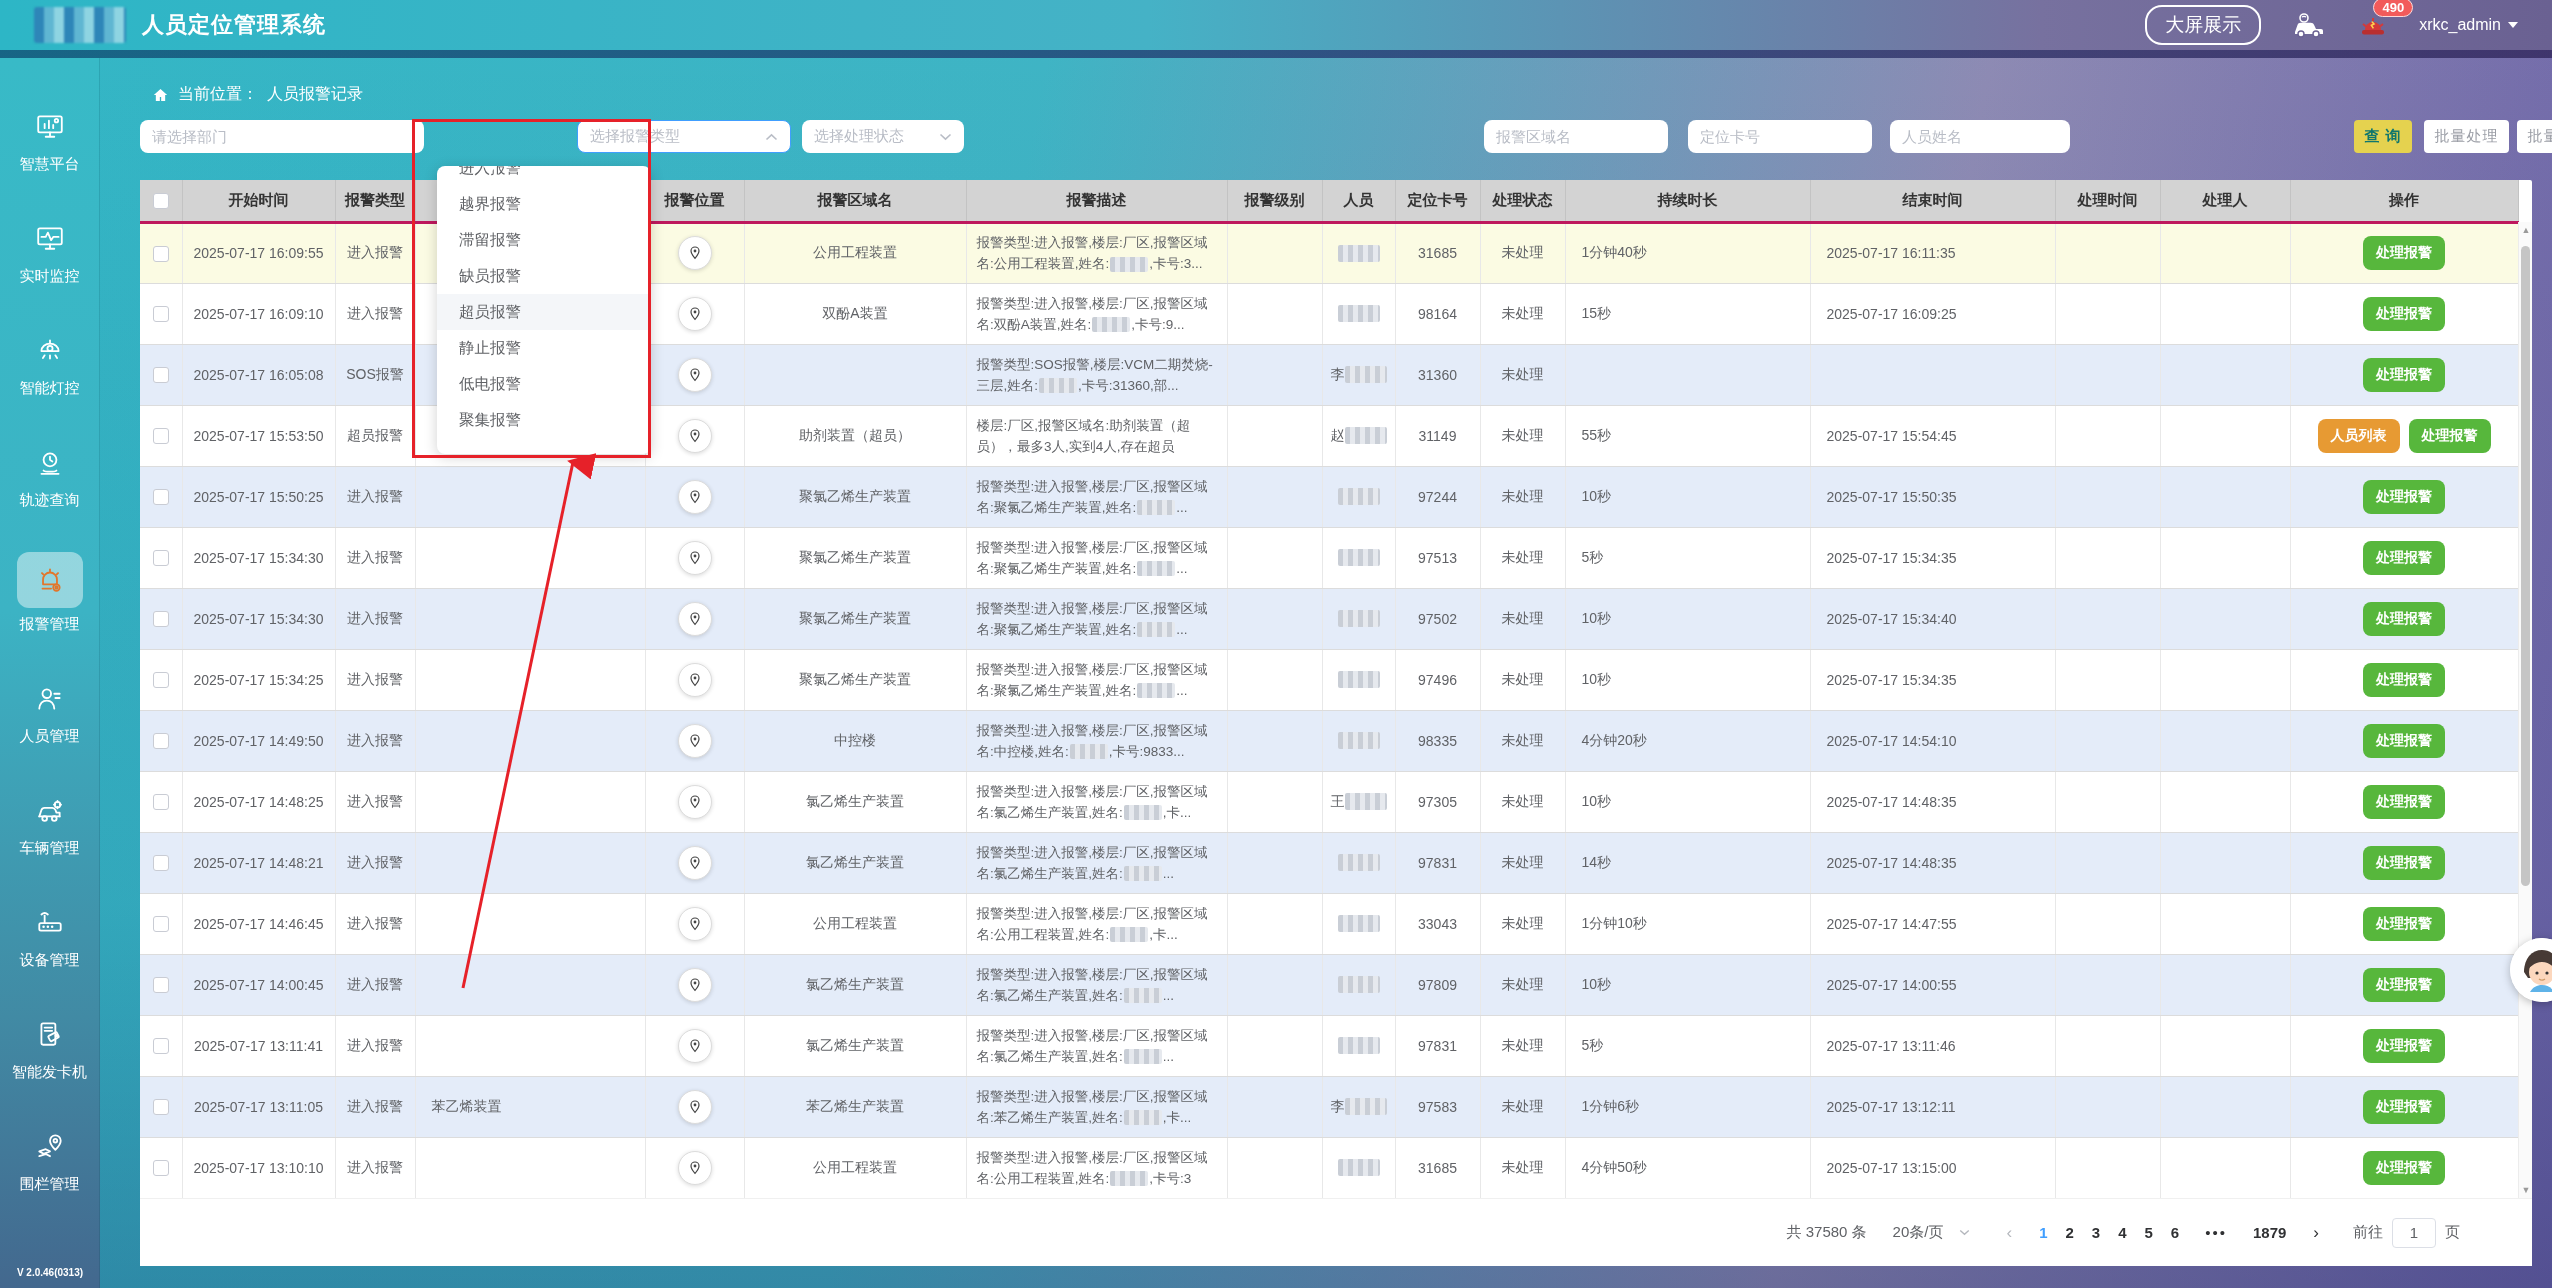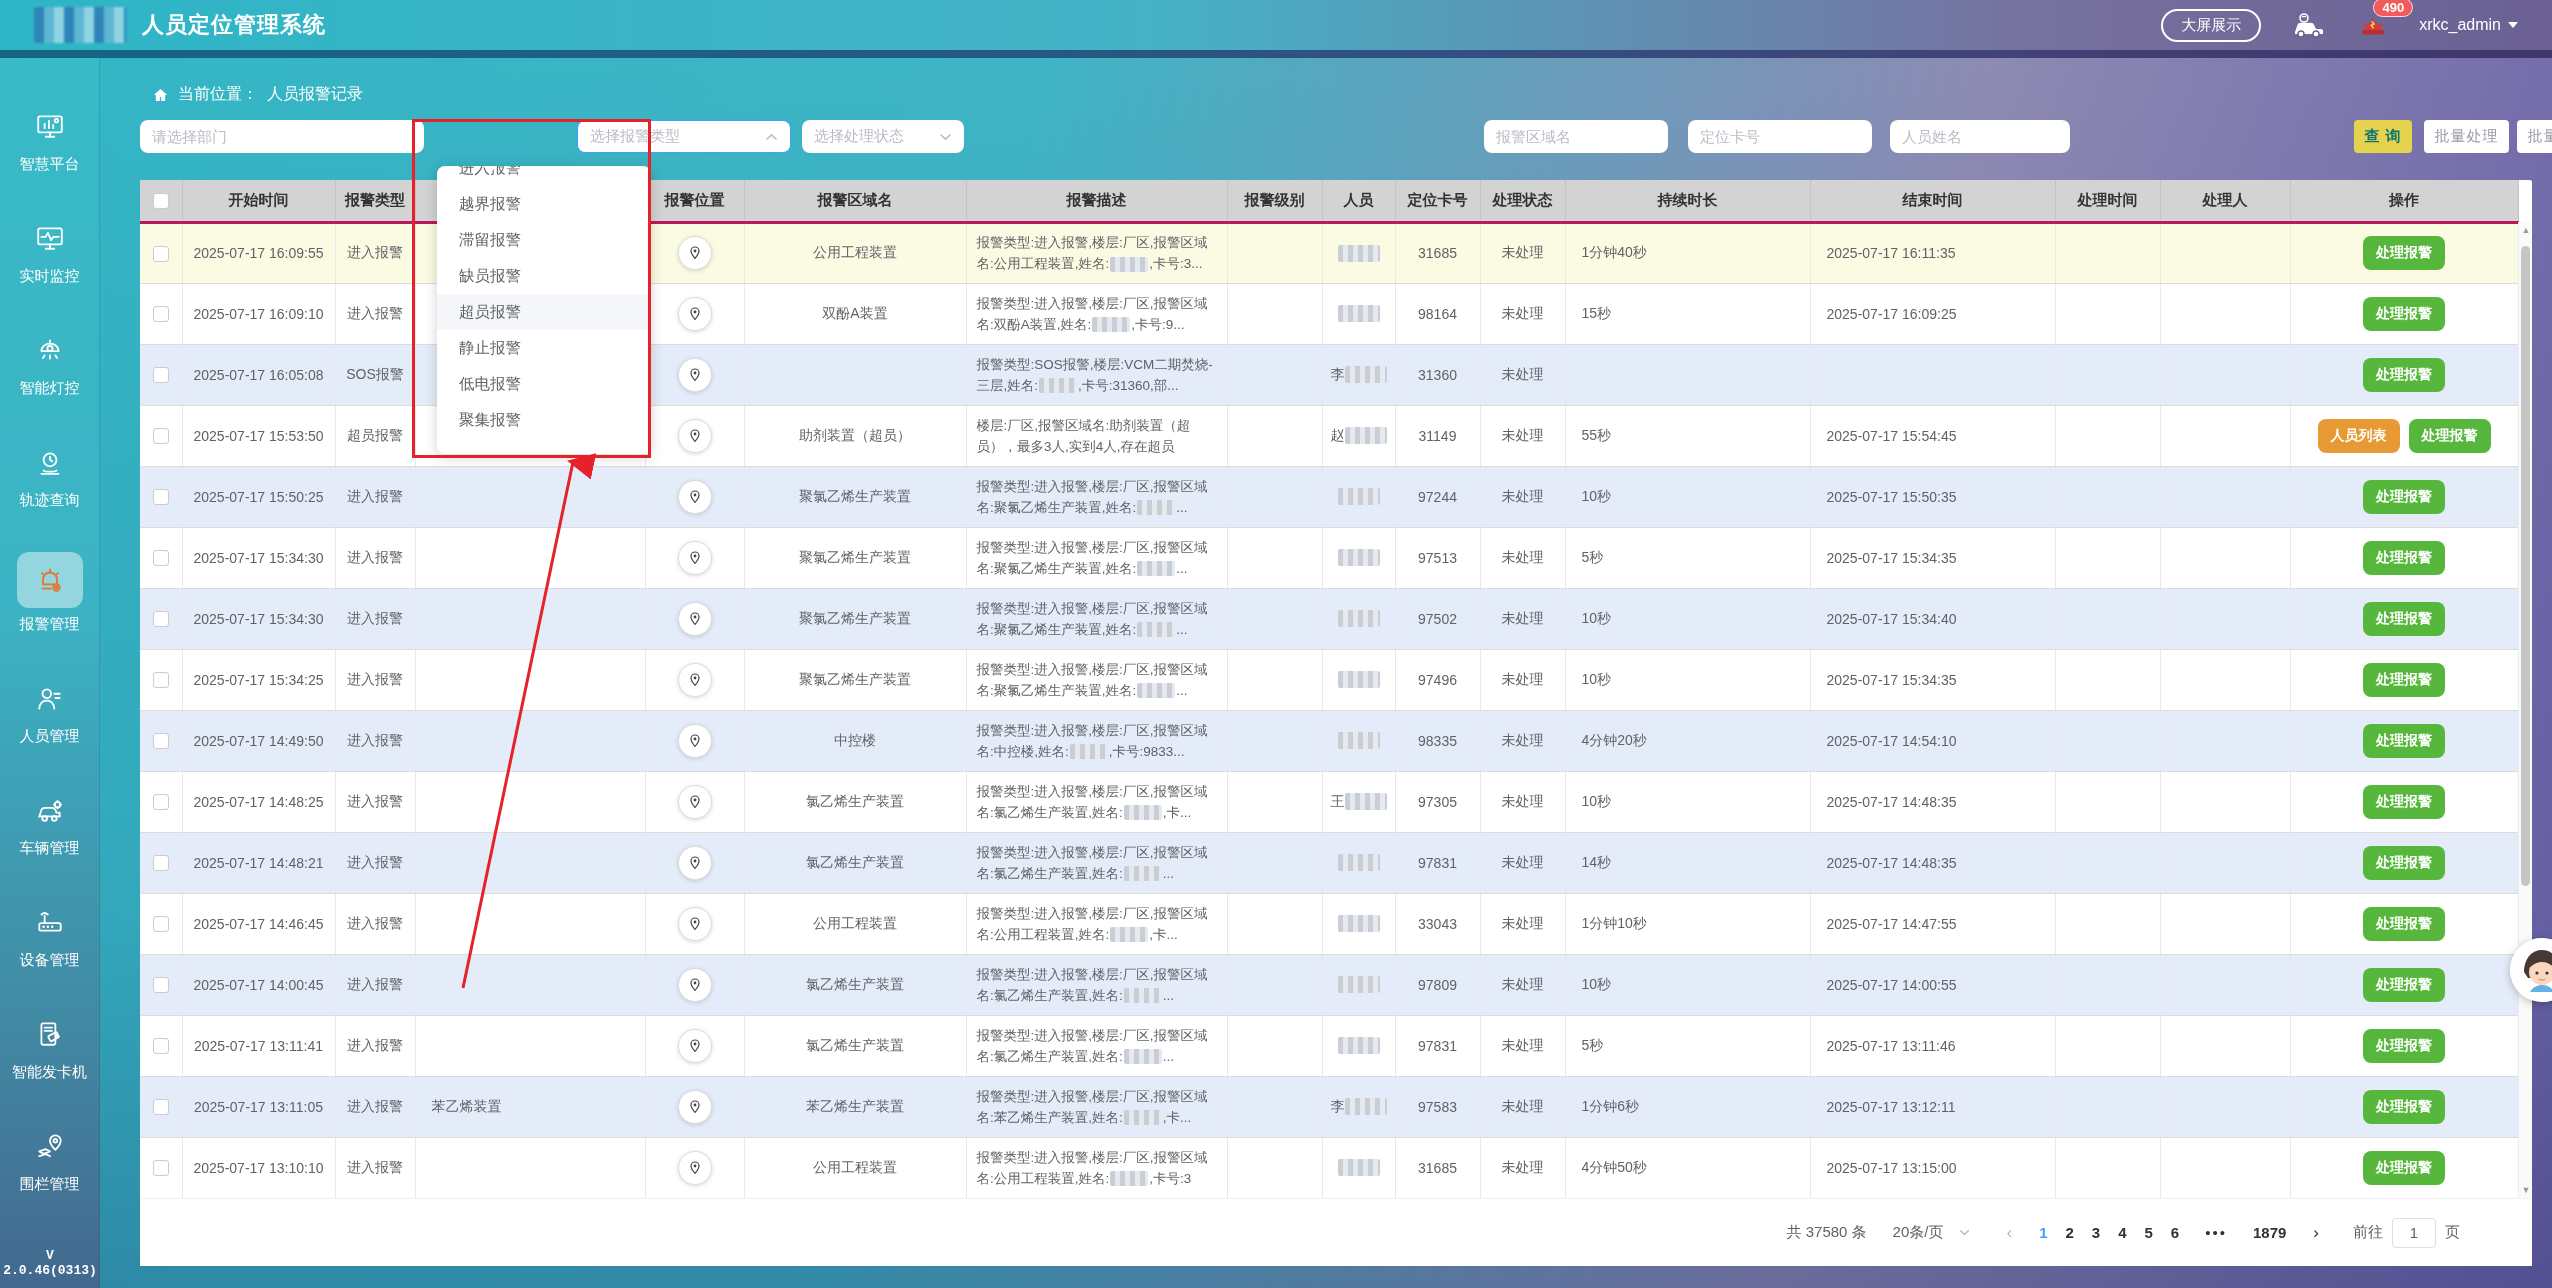--- a/index.html
+++ b/index.html
@@ -30,42 +30,42 @@
     width:92px; height:36px; margin-left:34px; border-radius:3px;
     background:
       repeating-linear-gradient(90deg,#2e86b8 0 10px,#5fb6d2 10px 20px,#8ed4e2 20px 30px),
       repeating-linear-gradient(0deg, rgba(255,255,255,.45) 0 9px, rgba(30,90,140,.35) 9px 18px);
     filter: blur(1.2px);
   }
   .app-title { color:#fff; font-size:22px; font-weight:bold; margin-left:16px; letter-spacing:1px; }
   .topbar-right { margin-left:auto; display:flex; align-items:center; gap:30px; margin-right:34px; }
   .bigscreen-btn {
     border:2px solid #fff; border-radius:17px; background:transparent;
-    color:#fff; font-size:15px; padding:5px 18px; cursor:pointer; font-family:inherit;
+    color:#fff; font-size:19px; padding:5px 18px; cursor:pointer; font-family:inherit;
   }
   .hdr-icon { position:relative; display:flex; align-items:center; cursor:pointer; }
   .badge {
     position:absolute; top:-12px; right:-24px; background:#f25b5b; color:#fff;
     font-size:13px; padding:1px 8px; border-radius:10px; border:1px solid #ffd9d9; font-weight:bold;
   }
   .username { color:#fff; font-size:16px; display:flex; align-items:center; gap:7px; cursor:pointer; }
   .caret-down { width:0; height:0; border-left:5px solid transparent; border-right:5px solid transparent; border-top:6px solid #fff; }
 
   
   .sidebar {
     position:absolute; left:0; top:58px; bottom:0; width:100px;
     background: linear-gradient(180deg,#38bac7 0%, #3cb3c4 45%, #418aa4 78%, #43688e 100%);
     border-right:1px solid rgba(0,70,90,.18);
     display:flex; flex-direction:column; align-items:center; padding-top:46px; z-index:10;
   }
   .side-item { display:flex; flex-direction:column; align-items:center; margin-bottom:42px; cursor:pointer; }
   .side-icon { width:52px; height:44px; display:flex; align-items:center; justify-content:center; }
   .side-item.active .side-icon { width:66px; height:56px; background:rgba(255,255,255,.45); border-radius:12px; }
   .side-label { color:#fff; font-size:15px; margin-top:7px; font-weight:500; white-space:nowrap; }
-  .version { position:absolute; bottom:10px; left:0; width:100px; text-align:center; color:#fff; font-size:13px; font-weight:bold;font-family:Liberation Mono, monospace; }
+  .version { position:absolute; bottom:10px; left:0; width:100px; text-align:center; color:#fff; font-size:10px; font-weight:bold; }
 
   
   .breadcrumb { position:absolute; left:152px; top:84px; display:flex; align-items:center; gap:9px; color:#fff; font-size:16px; z-index:5; }
 
   
   .filter-bar { position:absolute; left:140px; top:120px; width:2392px; height:33px; z-index:5; }
   .fbox {
     position:absolute; top:0; height:33px; background:#fff; border-radius:8px;
     display:flex; align-items:center; padding:0 12px; font-size:15px; color:#b9bdc6;
   }

